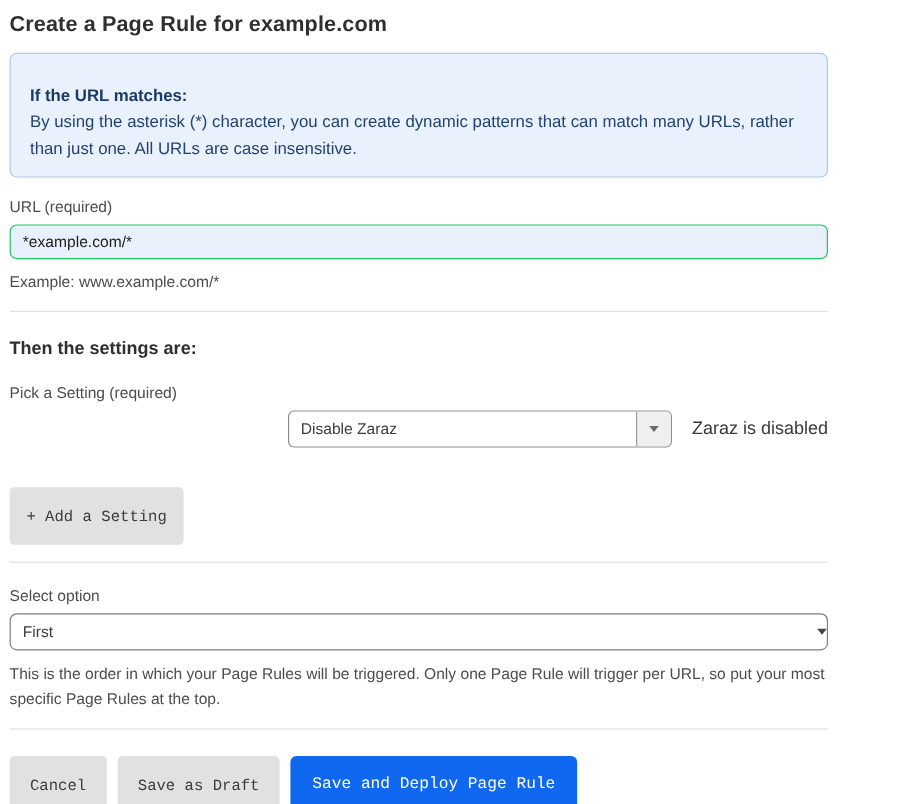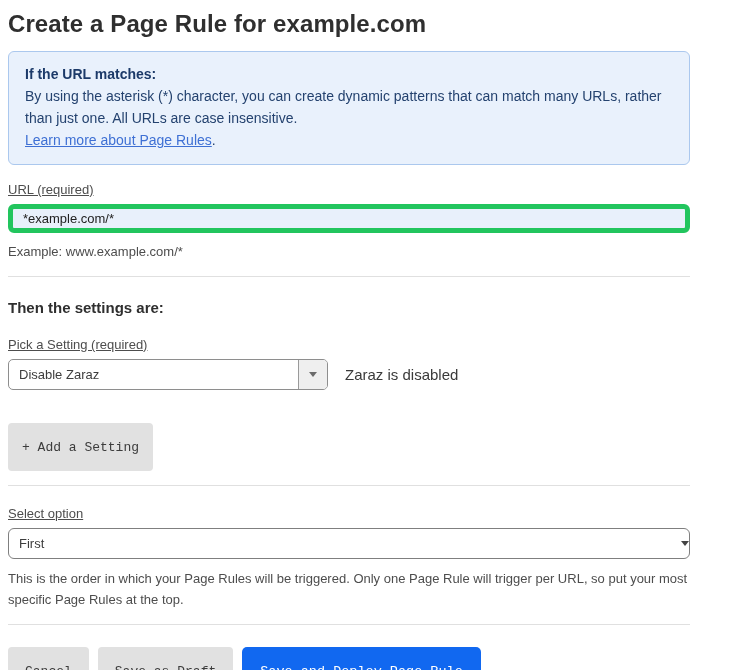--- a/index.html
+++ b/index.html
@@ -6,53 +6,53 @@
   html, body {
     margin: 0; padding: 0;
     width: 750px; height: 670px;
     background: #ffffff;
     font-family: "Liberation Sans", sans-serif;
     overflow: hidden;
   }
   .page { width: 682px; margin: 0 0 0 8px; padding-top: 8px; }
 
   .page-title {
-    font-size: 24px; font-weight: bold; color: #2f2f2f;
+    font-size: 18px; font-weight: bold; color: #2f2f2f;
     margin: 2px 0 13px 0; letter-spacing: 0.1px;
   }
 
   .info-box {
     background: #e9f1fc;
     border: 1px solid #abc8ee;
     border-radius: 6px;
     padding: 11px 16px 13px 16px;
     font-size: 14px; line-height: 22px; color: #24426f;
   }
-  .info-heading { font-weight: bold; color: #1c3a69; }
+  .info-heading { font-weight: bold; color: #1c3a69; margin-top: 12px; }
   .info-body { color: #24426f; }
   .info-link { color: #3e70d4; text-decoration: underline; cursor: pointer; }
   .info-period { color: #24426f; }
 
-  .field-label { font-size: 13px; color: #4d4d4d; margin: 32px 0 7px 0; text-decoration: underline; }
+  .field-label { font-size: 13px; color: #4d4d4d; margin: 32px 0 7px 0; }
 
   .url-input {
     display: block; width: 100%; height: 29px;
     background: #e8f0fb;
-    border: 5px solid #22c55e; border-radius: 6px;
+    border: 1px solid #22c55e; border-radius: 6px;
     padding: 0 10px; font-size: 13px; color: #222222;
     font-family: "Liberation Sans", sans-serif;
     outline: none;
   }
   .field-hint { font-size: 13px; color: #4d4d4d; margin-top: 8px; line-height: 21px; }
 
   .divider { border: none; border-top: 1px solid #e0e0e0; margin: 14px 0 0 0; }
 
   .section-heading { font-size: 15px; font-weight: bold; color: #2f2f2f; margin: 22px 0 0 0; }
 
-  .setting-row { display: flex; align-items: center; }
+  .setting-row { display: flex; align-items: center; justify-content: flex-end; }
   .select-box {
     height: 31px; background: #ffffff;
     border: 1px solid #8e8e8e; border-radius: 5px;
     display: flex; align-items: center; justify-content: space-between;
     overflow: hidden; cursor: pointer;
   }
   .setting-select { width: 320px; }
   .select-value { padding-left: 10px; font-size: 13px; color: #3d3d3d; }
   .select-arrow-btn {
     width: 29px; height: 100%;
@@ -91,21 +91,20 @@
 </head>
 <body>
 
 <div class="page">
 
   <h1 class="page-title">Create a Page Rule for example.com</h1>
 
   <div class="info-box">
     <div class="info-heading">If the URL matches:</div>
     <div class="info-body">By using the asterisk (*) character, you can create dynamic patterns that can match many URLs, rather than just one. All URLs are case insensitive.</div>
-    <div class="info-link-line"><a class="info-link">Learn more about Page Rules</a><span class="info-period">.</span></div>
   </div>
 
   <div class="field-label" style="margin-top:17px">URL (required)</div>
   <input type="text" class="url-input" value="*example.com/*" style="">
   <div class="field-hint">Example: www.example.com/*</div>
 
   <hr class="divider">
 
   <div class="section-heading">Then the settings are:</div>
   <div class="field-label" style="margin-top:21px">Pick a Setting (required)</div>

